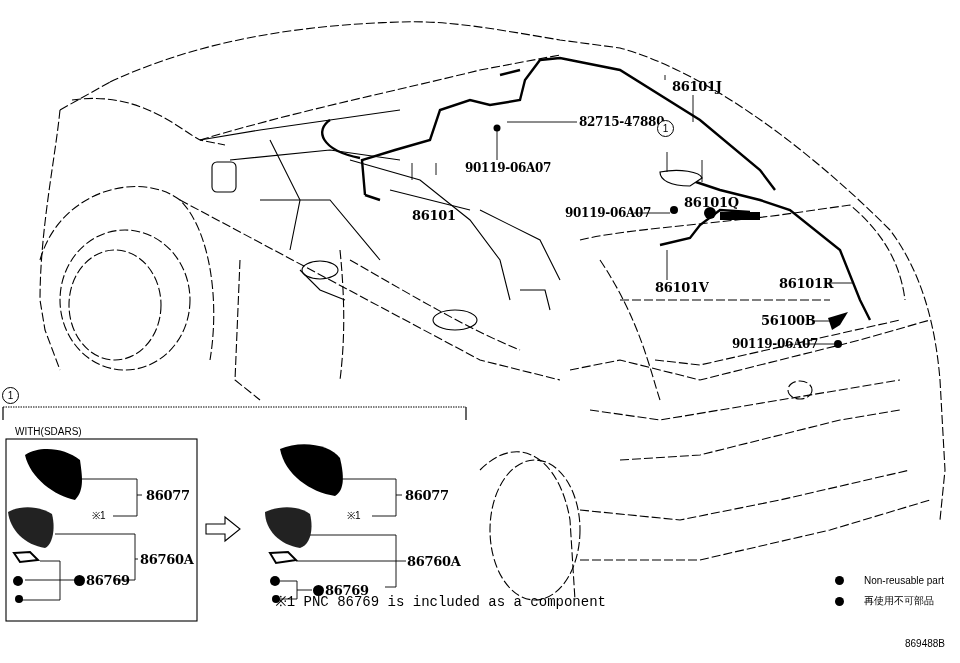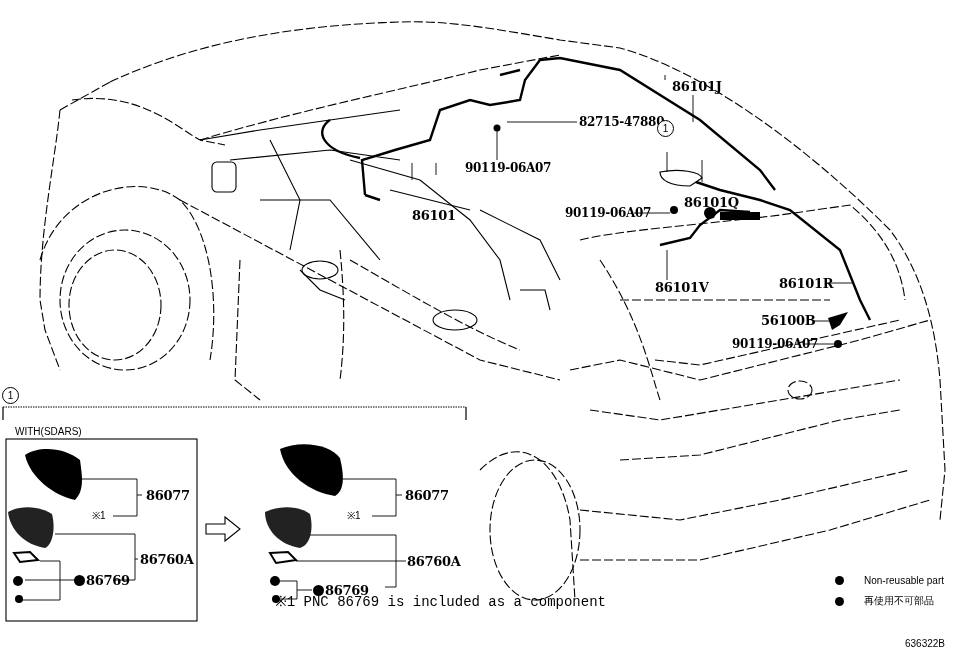--- a/index.html
+++ b/index.html
@@ -173,13 +173,13 @@
 <div class="note">※1 PNC 86769 is included as a component</div>
 
 <div class="legend" style="top:594px;">
   <span class="dot"></span>
   <span>再使用不可部品</span>
 </div>
 <div class="legend" style="top:575px;">
   <span class="dot"></span>
   <span>Non-reusable part</span>
 </div>
-<div class="figid">636322B</div>
+<div class="figid">869488B</div>
 
 </body></html>

